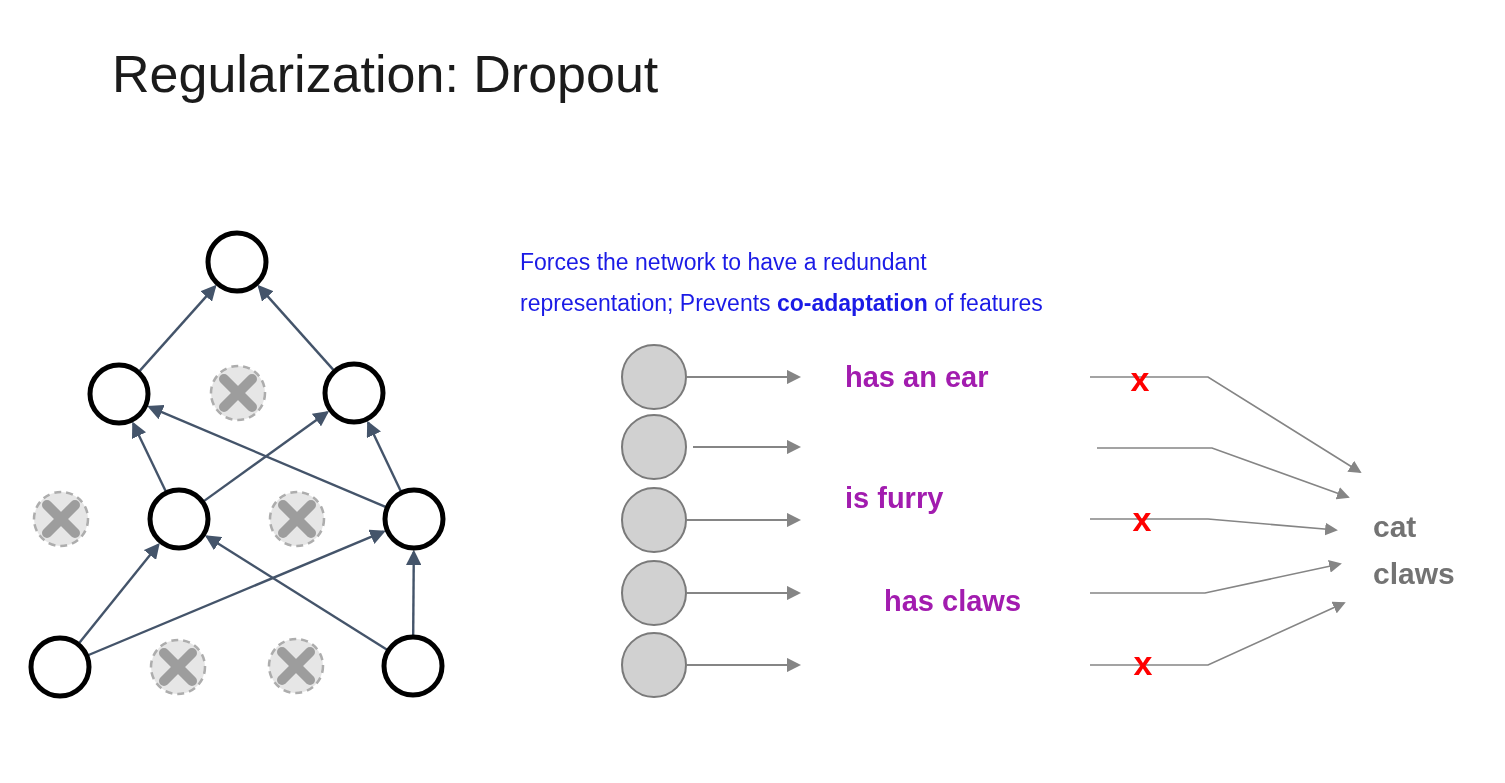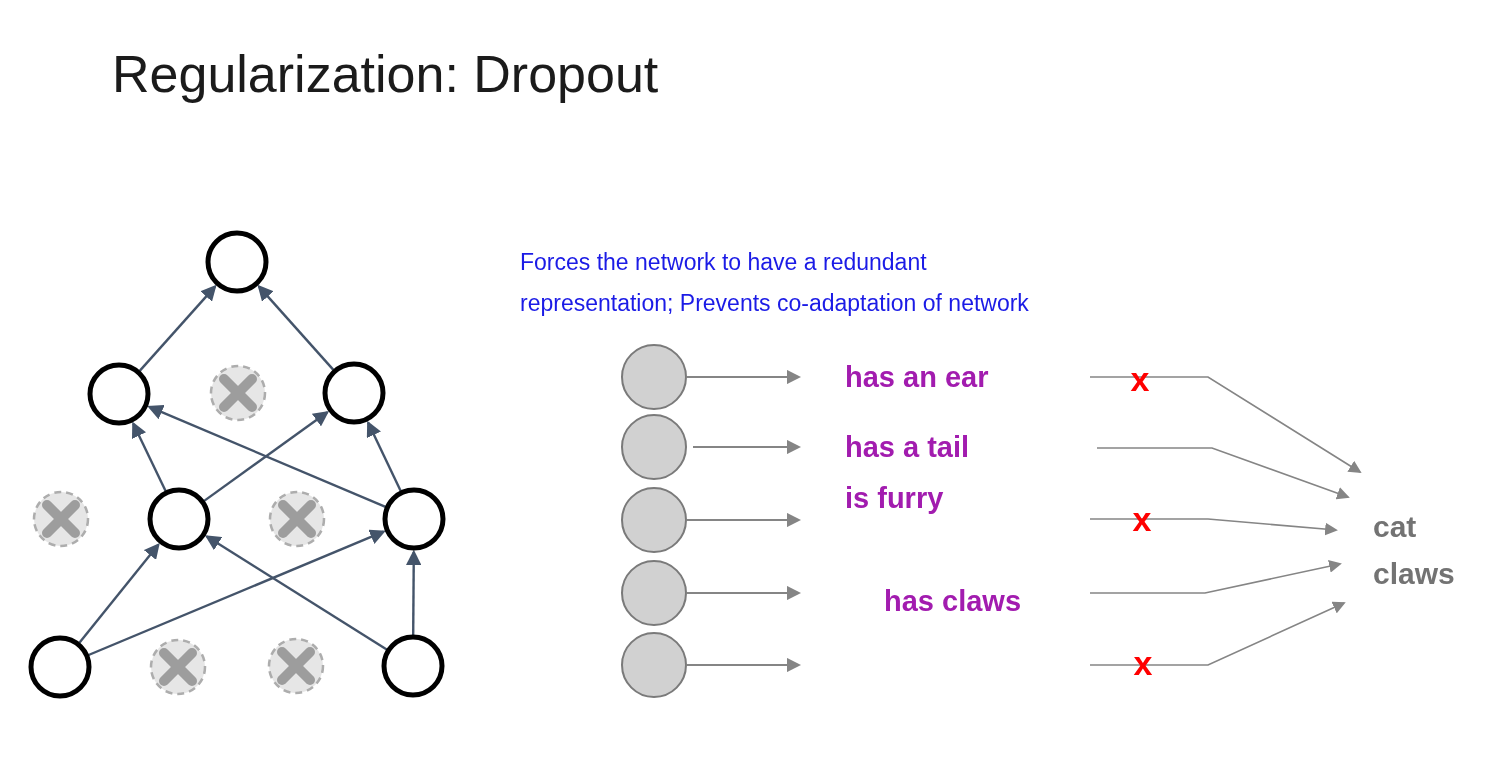--- a/index.html
+++ b/index.html
@@ -26,21 +26,21 @@
     position: absolute;
     left: 520px;
     top: 201px;
     width: 860px;
     font-size: 23px;
     line-height: 41px;
     font-weight: 500;
     color: #1b1be6;
     margin-top: 41px;
   }
-  .description b { font-weight: 400; }
+  .description b { font-weight: 700; }
   .diagram-svg {
     position: absolute;
     left: 0;
     top: 0;
     width: 1505px;
     height: 783px;
   }
   .feature-label {
     position: absolute;
     left: 845px;
@@ -71,21 +71,21 @@
 </style>
 </head>
 <body>
 
 <div class="stage">
 
   <div class="slide-title">Regularization: Dropout</div>
 
   <div class="description">
     <span>Forces the network to have a redundant</span><br>
-    <span>representation; Prevents </span><b>co-adaptation</b><span> of network</span>
+    <span>representation; Prevents </span><b>co-adaptation</b><span> of features</span>
   </div>
 
   <svg class="diagram-svg" viewBox="0 0 1505 783" xmlns="http://www.w3.org/2000/svg">
     <defs>
       <marker id="arrow-steel" viewBox="0 0 10 10" refX="8.5" refY="5" markerWidth="6.5" markerHeight="6.5" orient="auto-start-reverse">
         <path d="M0,0 L10,5 L0,10 z" fill="#44546a"></path>
       </marker>
       <marker id="arrow-gray" viewBox="0 0 10 10" refX="8.5" refY="5" markerWidth="8" markerHeight="8" orient="auto-start-reverse">
         <path d="M0,0 L10,5 L0,10 z" fill="#858585"></path>
       </marker>
@@ -161,21 +161,20 @@
     <g stroke="#858585" stroke-width="1.6" fill="none">
       <path d="M1090,377 L1208,377 L1360,472" marker-end="url(#arrow-gray)"></path>
       <path d="M1097,448 L1212,448 L1348,497" marker-end="url(#arrow-gray)"></path>
       <path d="M1090,519 L1208,519 L1336,530" marker-end="url(#arrow-gray)"></path>
       <path d="M1090,593 L1205,593 L1340,564" marker-end="url(#arrow-gray)"></path>
       <path d="M1090,665 L1208,665 L1344,603" marker-end="url(#arrow-gray)"></path>
     </g>
   </svg>
 
   <div class="feature-label" style="top:355px;">has an ear</div>
-  <div class="feature-label" style="top:425px;">has a tail</div>
   <div class="feature-label" style="top:476px;">is furry</div>
   <div class="feature-label" style="top:579px;text-align:center;">has claws</div>
 
   <span class="drop-mark" style="left:1140px; top:380px;">x</span>
   <span class="drop-mark" style="left:1142px; top:520px;">x</span>
   <span class="drop-mark" style="left:1143px; top:664px;">x</span>
 
   <div class="output-label">
     <span>cat</span><br>
     <span>claws</span>

